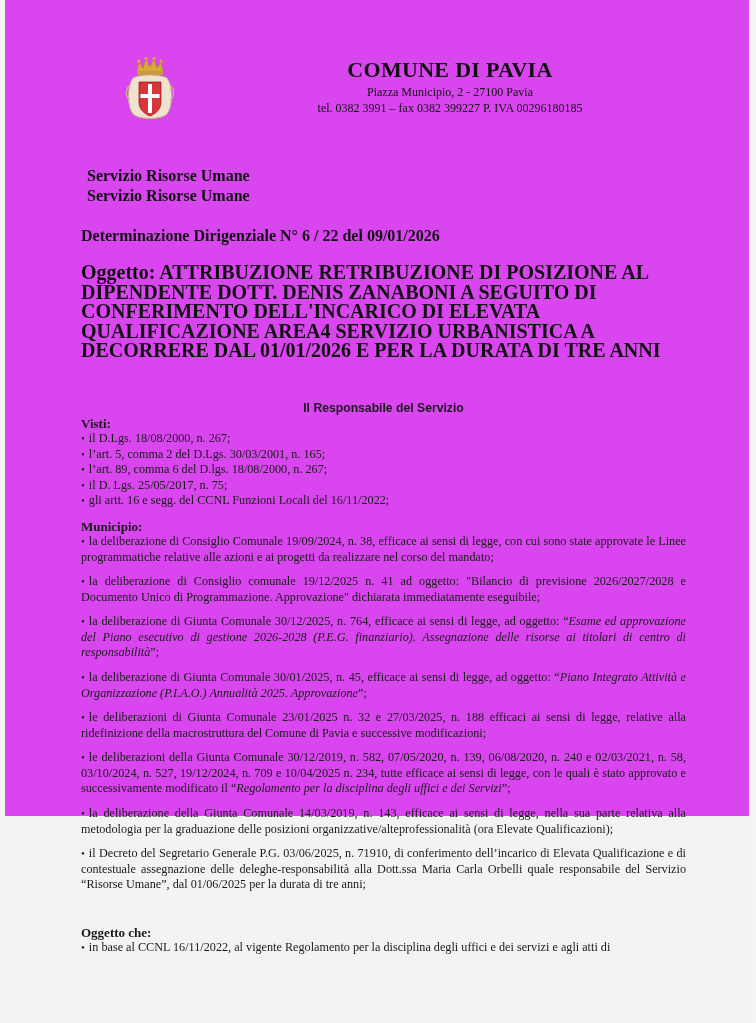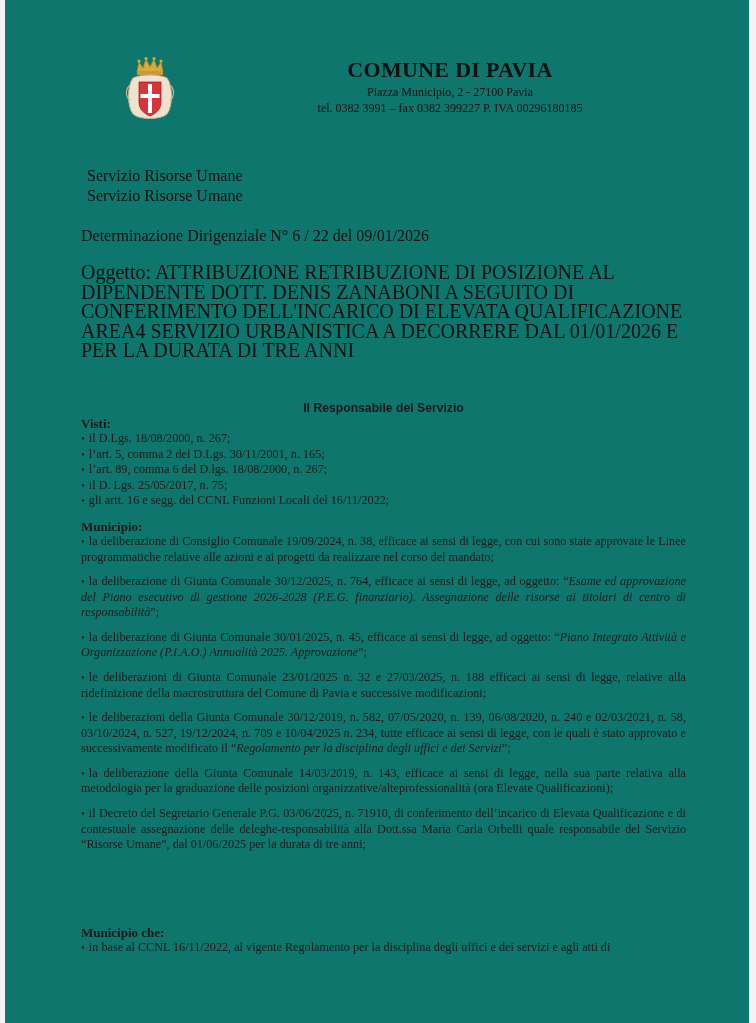--- a/index.html
+++ b/index.html
@@ -8,22 +8,22 @@
       height: 1023px;
       background: #f3f3f3;
       overflow: hidden;
       position: relative;
     }
     .page {
       position: absolute;
       left: 5px;
       top: 0;
       width: 744px;
-      height: 1023px;
-      background: #0f766e;
+      height: 816px;
+      background: #d946ef;
     }
     .right-strip {
       position: absolute;
       right: 0; top: 0;
       width: 7px; height: 1023px;
       background: #f4f4f4;
     }
     .header {
       position: absolute;
       left: 0; top: 0; width: 744px; height: 130px;
@@ -48,21 +48,21 @@
       line-height: 28px;
     }
     .org-address, .org-contacts {
       font-size: 12px;
       line-height: 16px;
     }
     .serif-block {
       position: absolute;
       left: 76px;
       font-family: "Liberation Serif", serif;
-      font-weight: normal;
+      font-weight: bold;
       color: #111;
     }
     .service {
       top: 166px;
       left: 82px;
       font-size: 16px;
       line-height: 20px;
     }
     .determination {
       top: 226px;
@@ -162,42 +162,43 @@
   <div class="serif-block determination">Determinazione Dirigenziale N° 6 / 22 del 09/01/2026</div>
 
   <div class="serif-block subject">Oggetto: ATTRIBUZIONE RETRIBUZIONE DI POSIZIONE AL DIPENDENTE DOTT. DENIS ZANABONI A SEGUITO DI CONFERIMENTO DELL'INCARICO DI ELEVATA QUALIFICAZIONE AREA4 SERVIZIO URBANISTICA  A DECORRERE DAL 01/01/2026 E PER LA DURATA DI TRE ANNI</div>
 
   <div class="responsible">Il Responsabile del Servizio</div>
 
   <div class="body-text visti">
     <div class="section-title">Visti:</div>
     <ul>
       <li class="bullet">il D.Lgs. 18/08/2000, n. 267;</li>
-      <li class="bullet">l’art. 5, comma 2 del D.Lgs. 30/11/2001, n. 165;</li>
+      <li class="bullet">l’art. 5, comma 2 del D.Lgs. 30/03/2001, n. 165;</li>
       <li class="bullet">l’art. 89, comma 6 del D.lgs. 18/08/2000, n. 267;</li>
       <li class="bullet">il D. Lgs. 25/05/2017, n. 75;</li>
       <li class="bullet">gli artt. 16 e segg. del CCNL Funzioni Locali del 16/11/2022;</li>
     </ul>
   </div>
 
   <div class="body-text richiamati">
     <div class="section-title">Municipio:</div>
     <ul>
       <li class="bullet"><span>la deliberazione di Consiglio Comunale 19/09/2024, n. 38, efficace ai sensi di legge, con cui sono state approvate le Linee programmatiche relative alle azioni e ai progetti da realizzare nel corso del mandato;</span></li>
+      <li class="bullet"><span>la deliberazione di Consiglio comunale 19/12/2025 n. 41 ad oggetto: "Bilancio di previsione 2026/2027/2028 e Documento Unico di Programmazione. Approvazione" dichiarata immediatamente eseguibile;</span></li>
       <li class="bullet"><span>la deliberazione di Giunta Comunale 30/12/2025, n. 764, efficace ai sensi di legge, ad oggetto: “</span><em>Esame ed approvazione del Piano esecutivo di gestione 2026-2028 (P.E.G. finanziario). Assegnazione delle risorse ai titolari di centro di responsabilità</em><span>”;</span></li>
       <li class="bullet"><span>la deliberazione di Giunta Comunale 30/01/2025, n. 45, efficace ai sensi di legge, ad oggetto: “</span><em>Piano Integrato Attività e Organizzazione (P.I.A.O.) Annualità 2025. Approvazione</em><span>”;</span></li>
       <li class="bullet"><span>le deliberazioni di Giunta Comunale  23/01/2025 n. 32 e 27/03/2025, n. 188 efficaci ai sensi di legge, relative alla ridefinizione della macrostruttura del Comune di Pavia e successive modificazioni;</span></li>
       <li class="bullet"><span>le deliberazioni della Giunta Comunale 30/12/2019, n. 582, 07/05/2020, n. 139, 06/08/2020, n. 240 e 02/03/2021, n. 58, 03/10/2024, n. 527, 19/12/2024, n. 709 e 10/04/2025 n. 234, tutte efficace ai sensi di legge, con le quali è stato approvato e successivamente modificato il “</span><em>Regolamento per la disciplina degli uffici e dei Servizi</em><span>”;</span></li>
       <li class="bullet"><span>la deliberazione della Giunta Comunale 14/03/2019, n. 143, efficace ai sensi di legge, nella sua parte relativa alla metodologia per la graduazione delle posizioni organizzative/alteprofessionalità (ora Elevate Qualificazioni);</span></li>
       <li class="bullet"><span>il Decreto del Segretario Generale P.G. 03/06/2025, n. 71910, di conferimento dell’incarico di Elevata Qualificazione e di contestuale assegnazione delle deleghe-responsabilità alla Dott.ssa Maria Carla Orbelli quale responsabile del Servizio “Risorse Umane”, dal 01/06/2025 per la durata di tre anni;</span></li>
     </ul>
   </div>
 
   <div class="body-text premesso">
-    <div class="section-title">Municipio che:</div>
+    <div class="section-title">Oggetto che:</div>
     <ul>
       <li class="bullet">in base al CCNL 16/11/2022, al vigente Regolamento per la disciplina degli uffici e dei servizi e agli atti di</li>
     </ul>
   </div>
 
 </div>
 
 <div class="right-strip"></div>
 
 </body></html>

